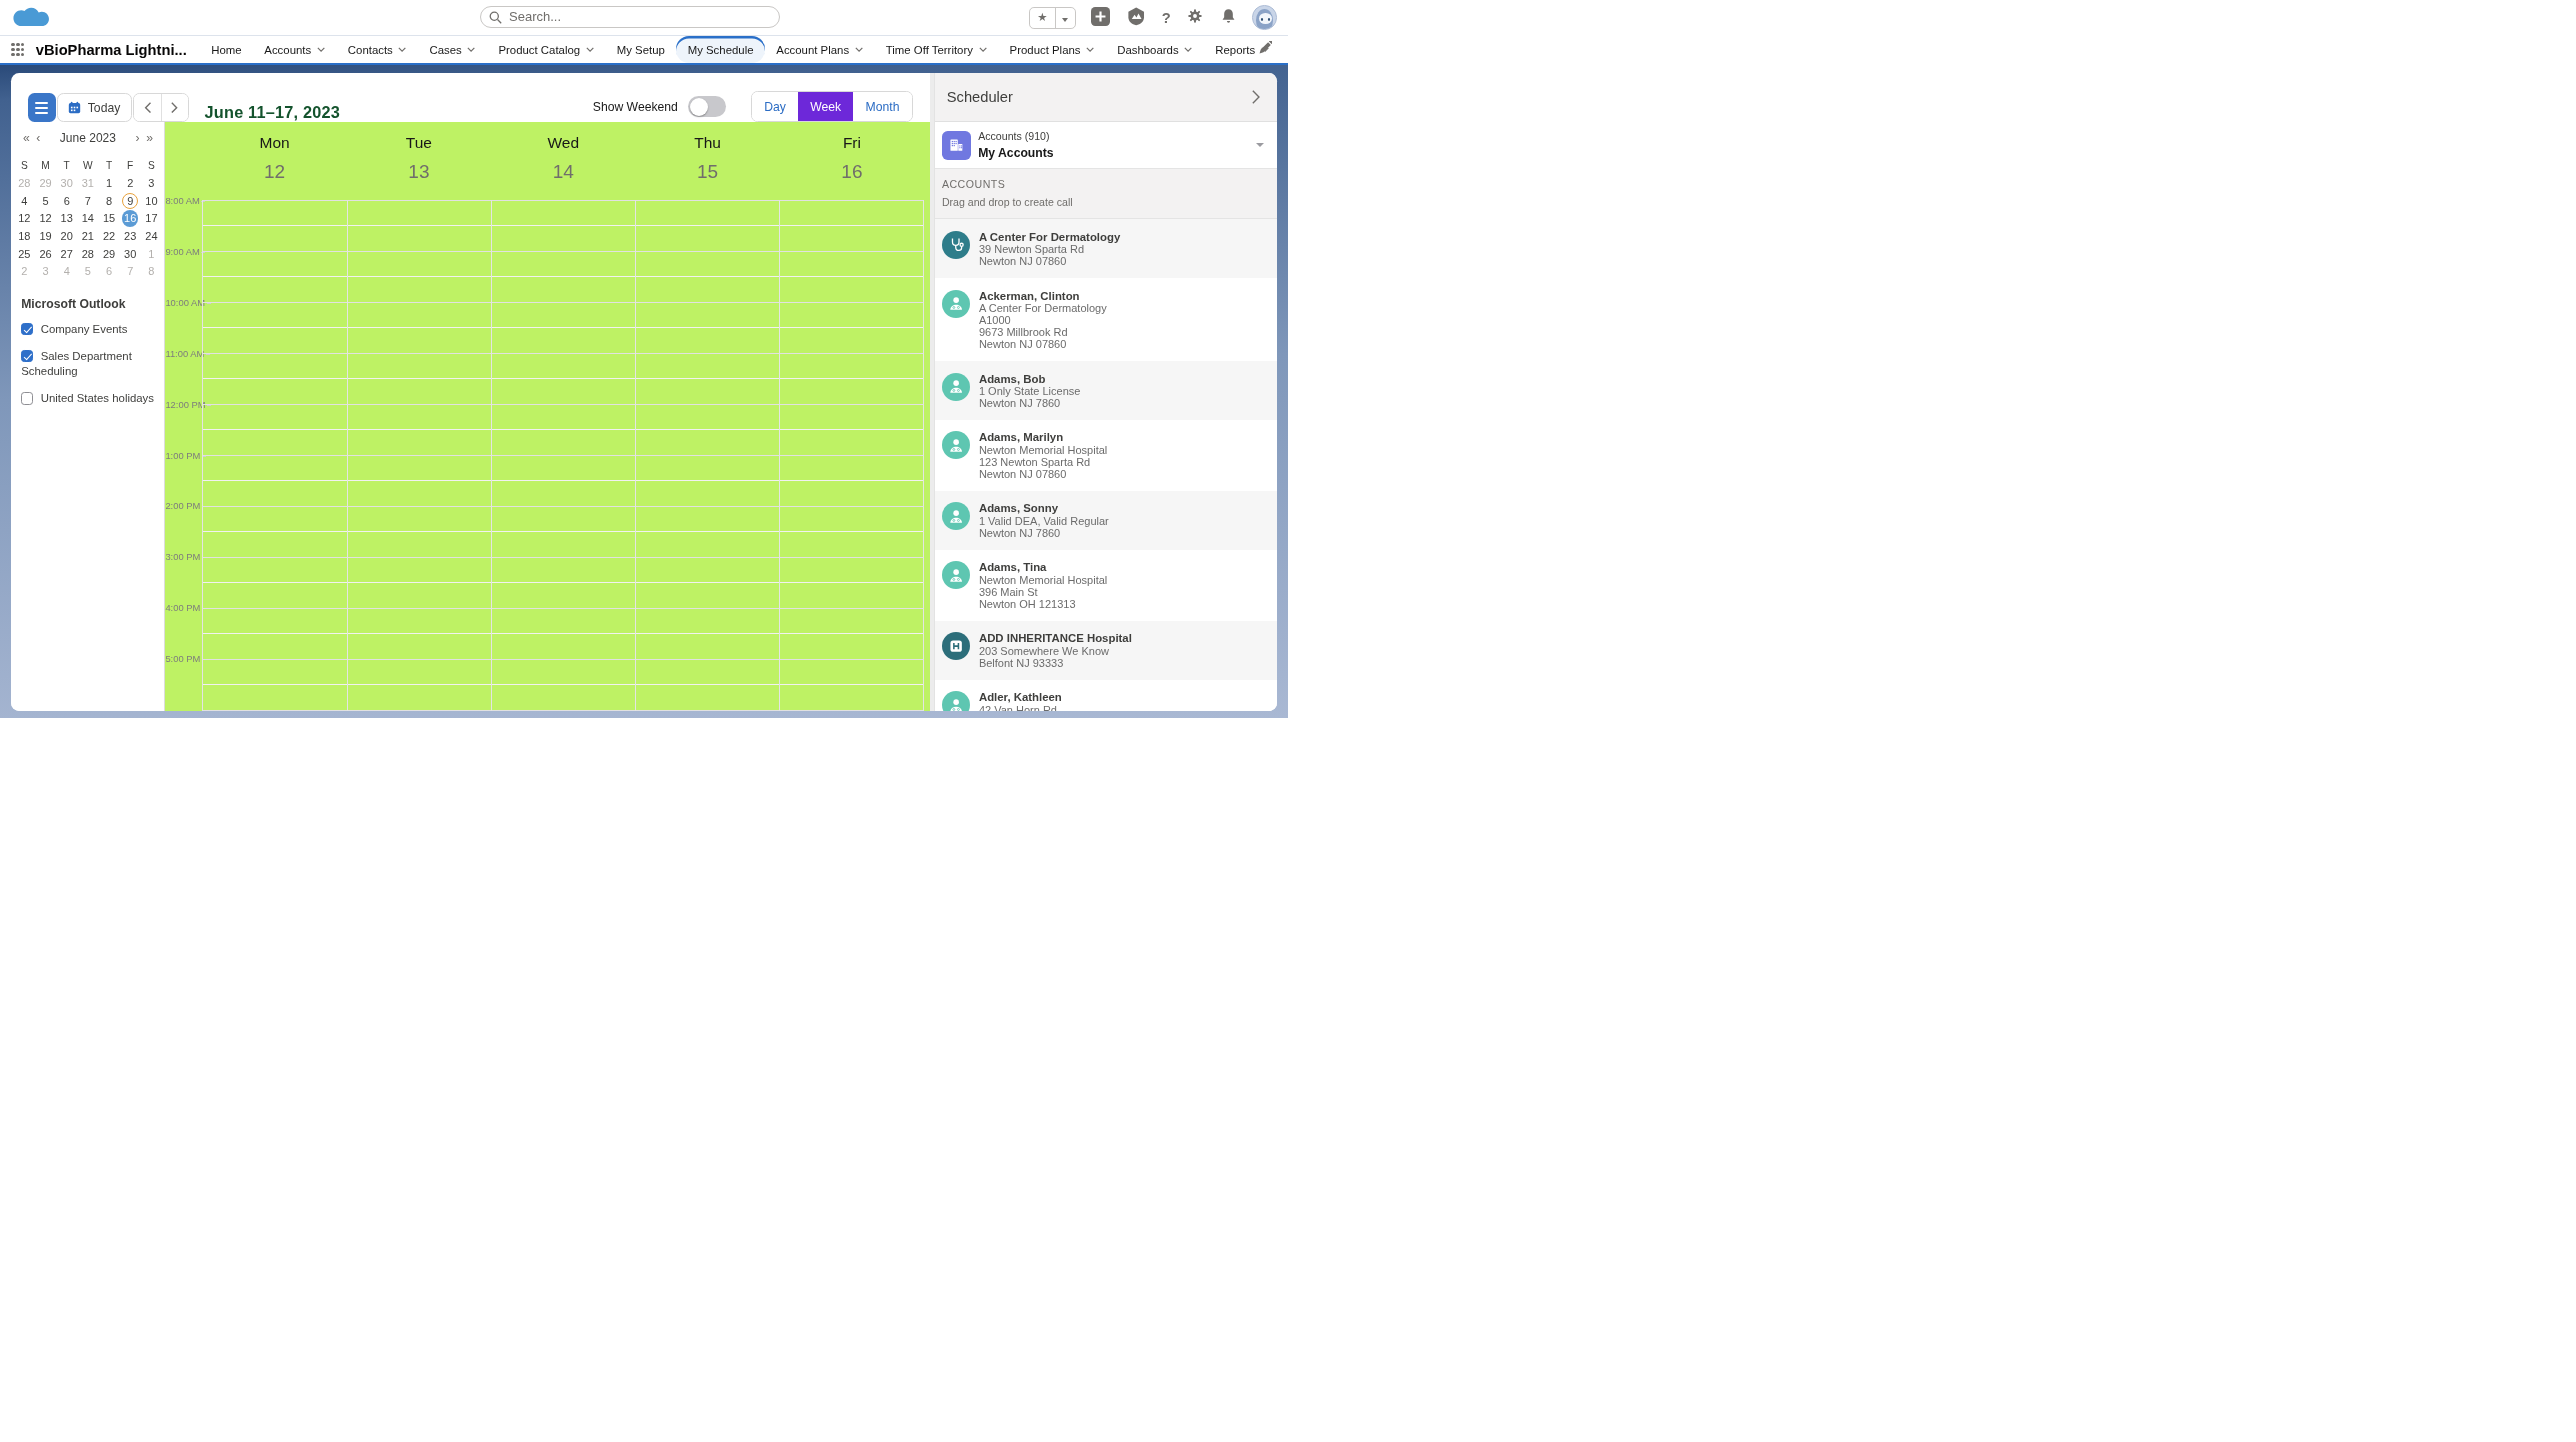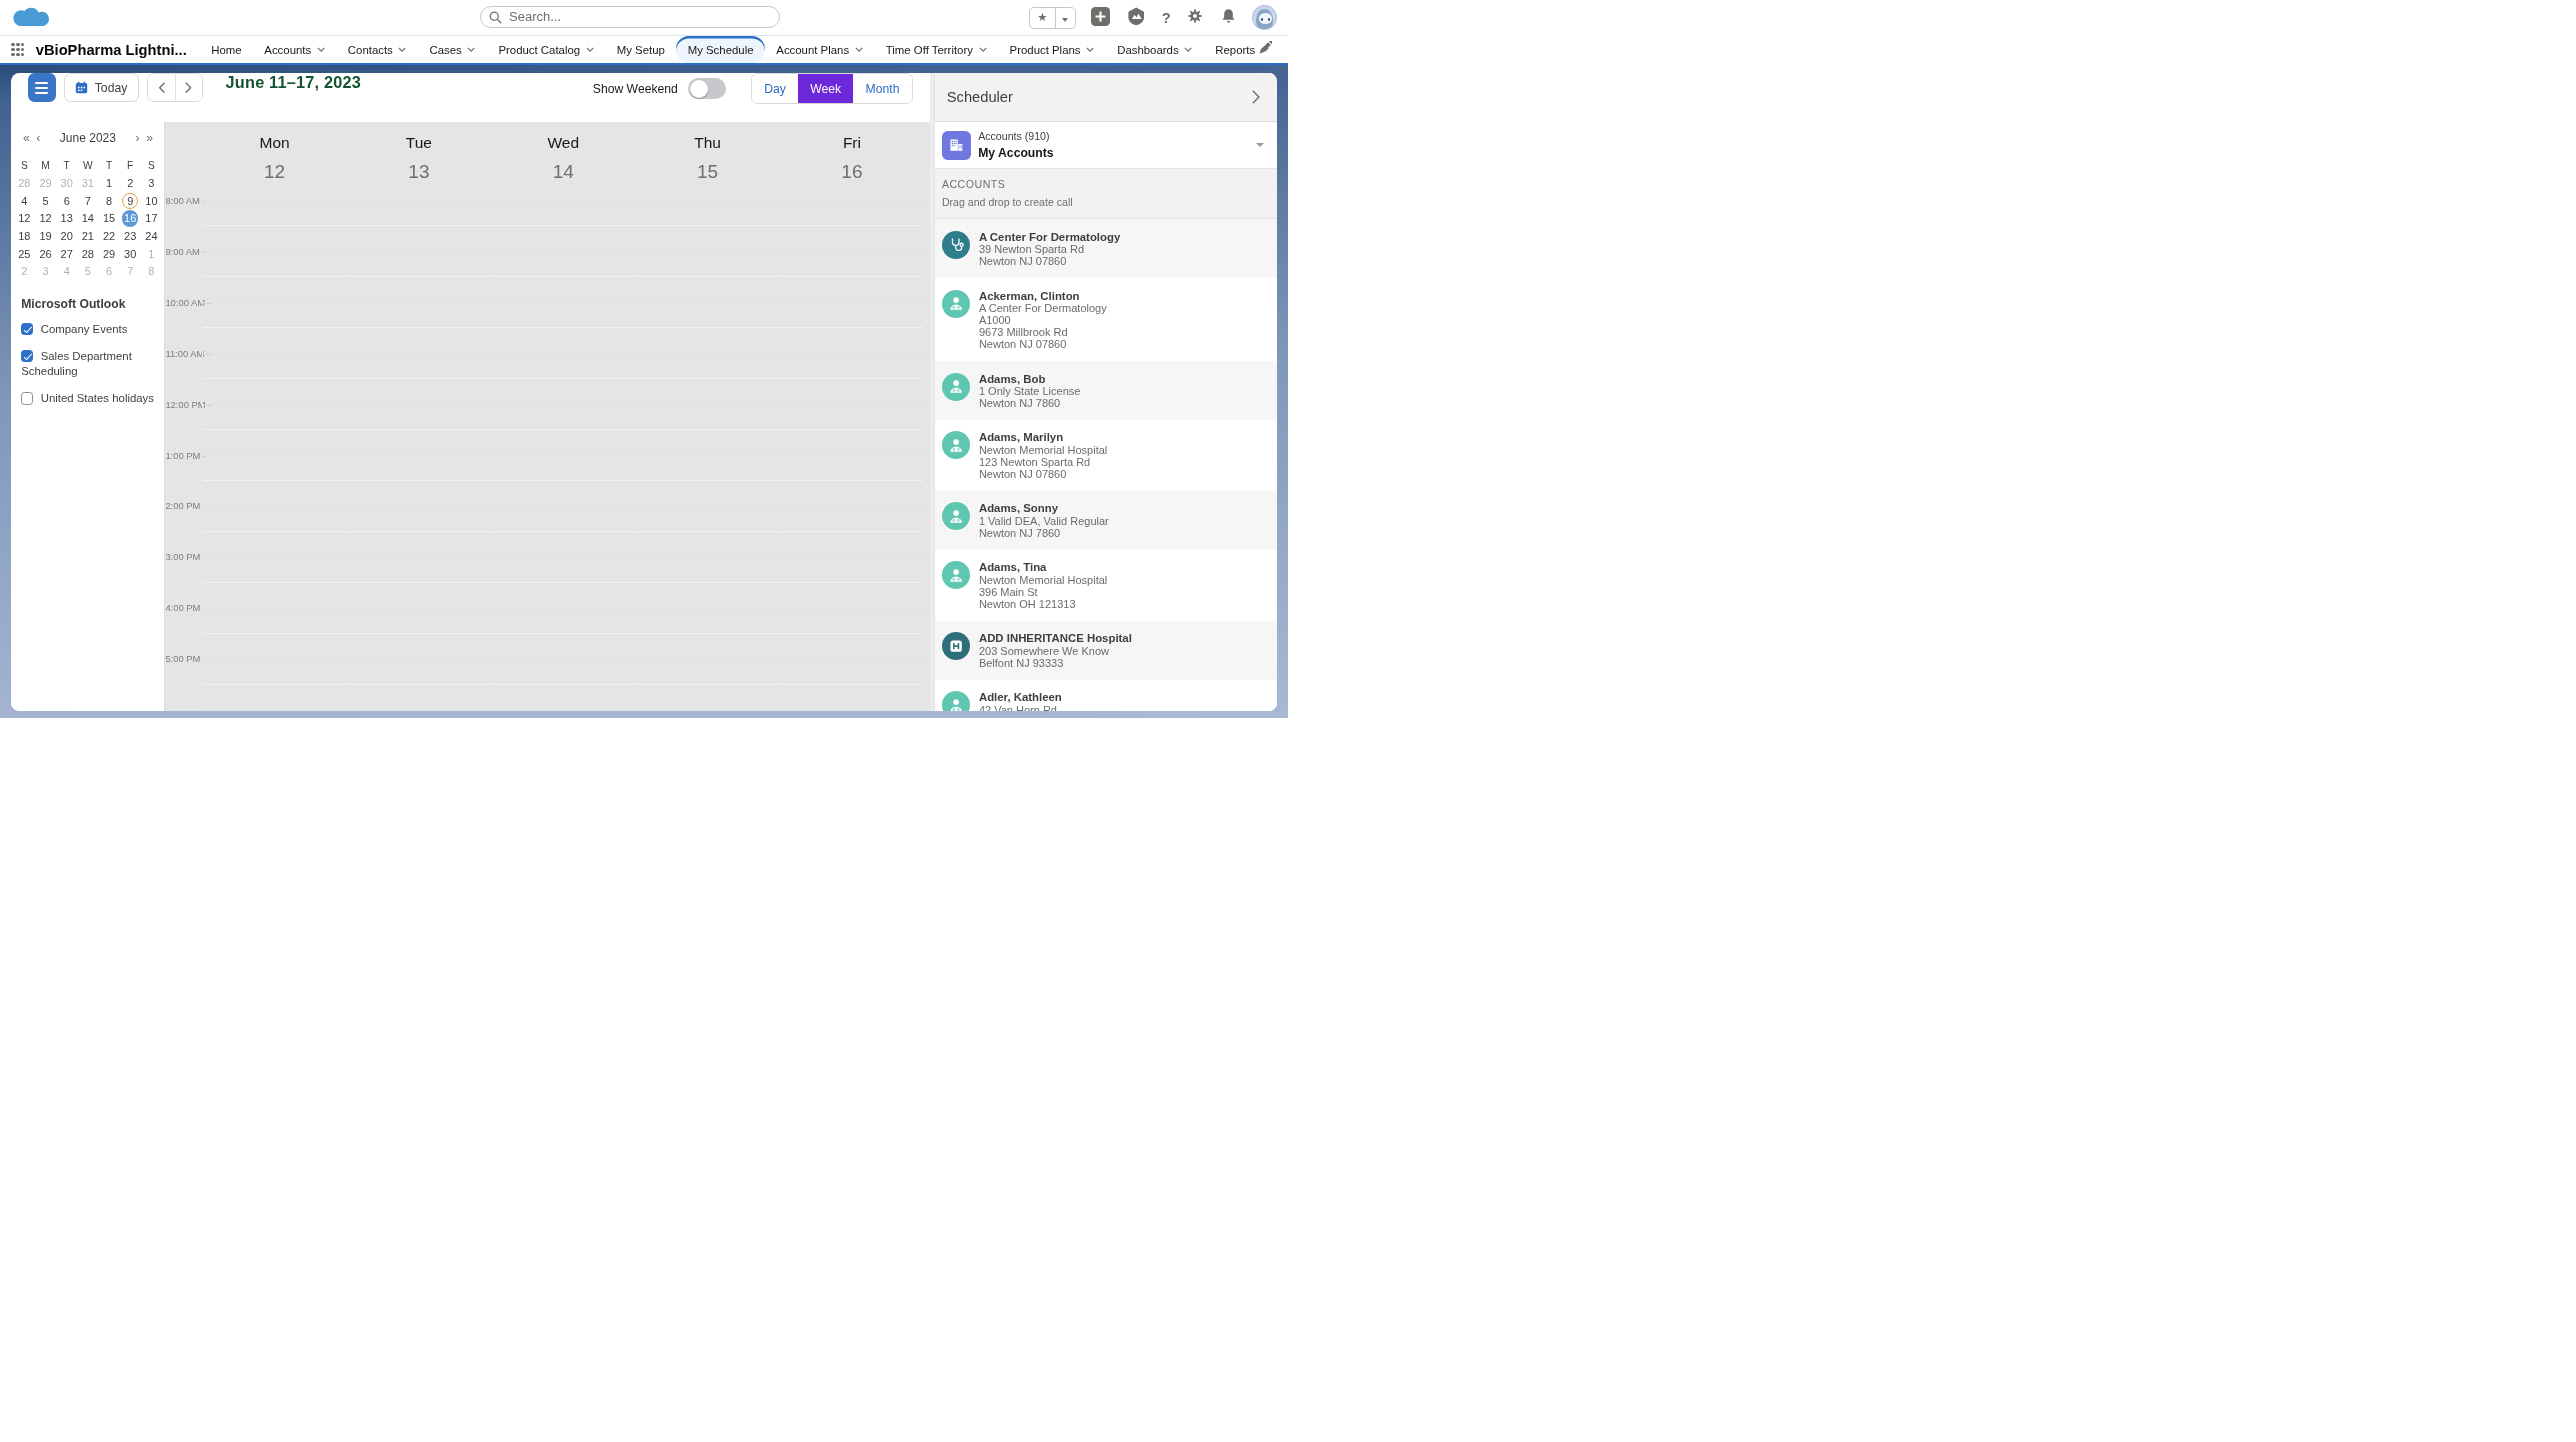--- a/index.html
+++ b/index.html
@@ -40,21 +40,21 @@
 
   
   .mainbg{position:relative;height:653px;
     background:linear-gradient(178deg,#2a4a79 0%,#41618f 5%,#7f97ba 48%,#a9b8d3 100%);}
   .panel{position:absolute;left:11.4px;right:11.4px;top:8.2px;bottom:7.3px;background:#fff;
     border-radius:8.2px;overflow:hidden;display:flex;}
   .main-col{flex:1;display:flex;flex-direction:column;position:relative;min-width:0;}
   .scrollstrip{position:absolute;right:0;top:0;bottom:0;width:4.1px;background:#ececec;}
 
   
-  .toolbar{height:49px;display:flex;align-items:flex-start;padding:0 21px 0 16.3px;gap:8px;flex:none;}
+  .toolbar{height:49px;display:flex;align-items:flex-end;padding:0 21px 0 16.3px;gap:1px;flex:none;}
   .hamburger{width:28px;height:29px;border:none;border-radius:6.5px;background:#3a76c8;
     display:flex;flex-direction:column;align-items:center;justify-content:center;gap:2.9px;cursor:pointer;}
   .hamburger i{width:13px;height:2.1px;border-radius:1.6px;background:#fff;}
   .btn-today{height:29px;border:0.8px solid #d8d8d8;border-radius:6.5px;background:#fff;
     display:flex;align-items:center;gap:6.5px;padding:0 10.6px;font-size:12.2px;color:#3e3e3c;font-family:inherit;cursor:pointer;}
   .pager{height:29px;border:0.8px solid #d8d8d8;border-radius:6.5px;display:flex;overflow:hidden;background:#fff;}
   .pager button{width:27px;border:none;background:#fff;display:flex;align-items:center;justify-content:center;cursor:pointer;}
   .pager button + button{border-left:0.8px solid #e0e0e0;}
   .cal-title{font-size:16.3px;font-weight:700;color:#14532d;margin-left:14.7px;letter-spacing:0.2px;}
   .toolbar-right{margin-left:auto;display:flex;align-items:center;}
@@ -84,21 +84,21 @@
   .outlook{padding:16.3px 9.8px 0;}
   .outlook h3{font-size:12.2px;font-weight:700;color:#3e3e3c;}
   .chk{display:block;margin-top:11.4px;font-size:11.4px;color:#3e3e3c;line-height:15.5px;cursor:pointer;}
   .cb{display:inline-block;width:12.2px;height:12.2px;border:0.8px solid #8e8e93;border-radius:3.3px;background:#fff;
     vertical-align:-2.4px;margin-right:7.3px;position:relative;}
   .chk.checked .cb{background:#2e6fc9;border-color:#2e6fc9;}
   .chk.checked .cb::after{content:"";position:absolute;left:3.7px;top:1.2px;width:3.3px;height:6.5px;
     border:solid #fff;border-width:0 1.6px 1.6px 0;transform:rotate(42deg);}
 
   
-  .calendar{flex:1;position:relative;min-width:0;background:#e5e5e5;margin-right:3px;}
+  .calendar{flex:1;position:relative;min-width:0;background:#bef264;margin-right:3px;}
   .day-head{position:absolute;top:0;left:37px;right:6.5px;height:78px;display:flex;}
   .dh{flex:1;text-align:center;cursor:pointer;}
   .dh .dn{font-size:15.5px;color:#181818;margin-top:12.2px;}
   .dh .dd{font-size:19px;color:#706e6b;margin-top:9px;}
   .grid{position:absolute;left:37px;right:6.5px;top:78px;bottom:0;display:flex;
     border-right:0.8px solid #e4e4e4;
     background-image:
       linear-gradient(to bottom,#e1e1e1 0,#e1e1e1 0.8px,transparent 0.8px),
       linear-gradient(to bottom,transparent 0,transparent 25px,#f1f1f1 25px,#f1f1f1 26px,transparent 26px);
     background-size:100% 51px;}

